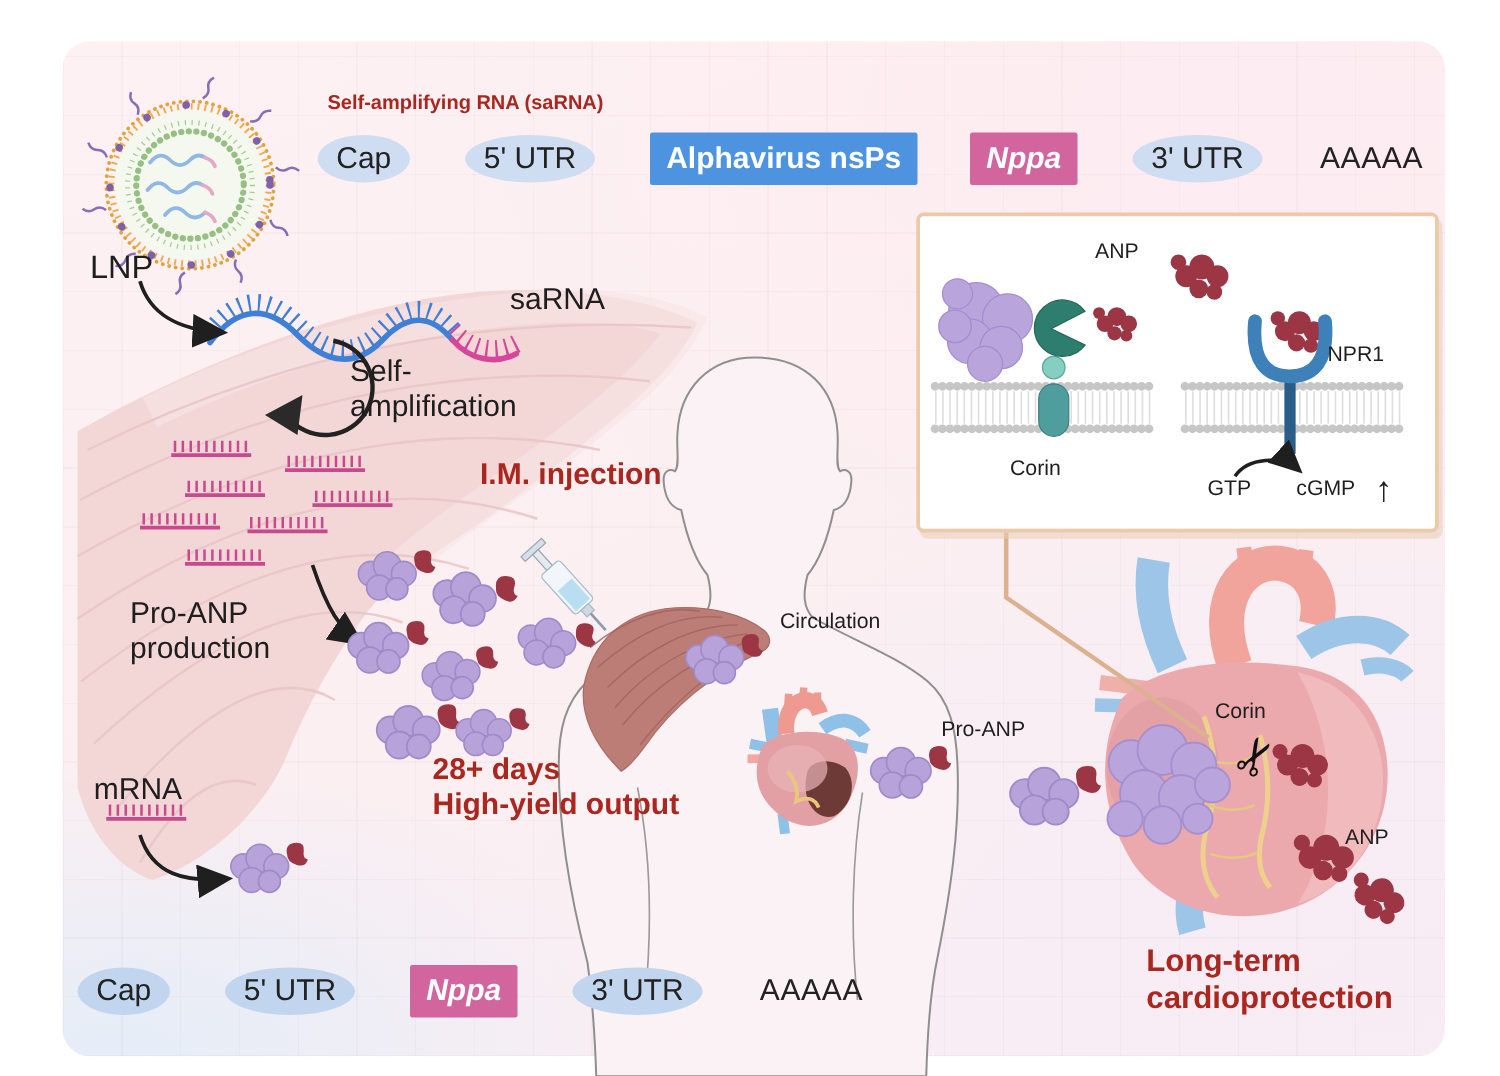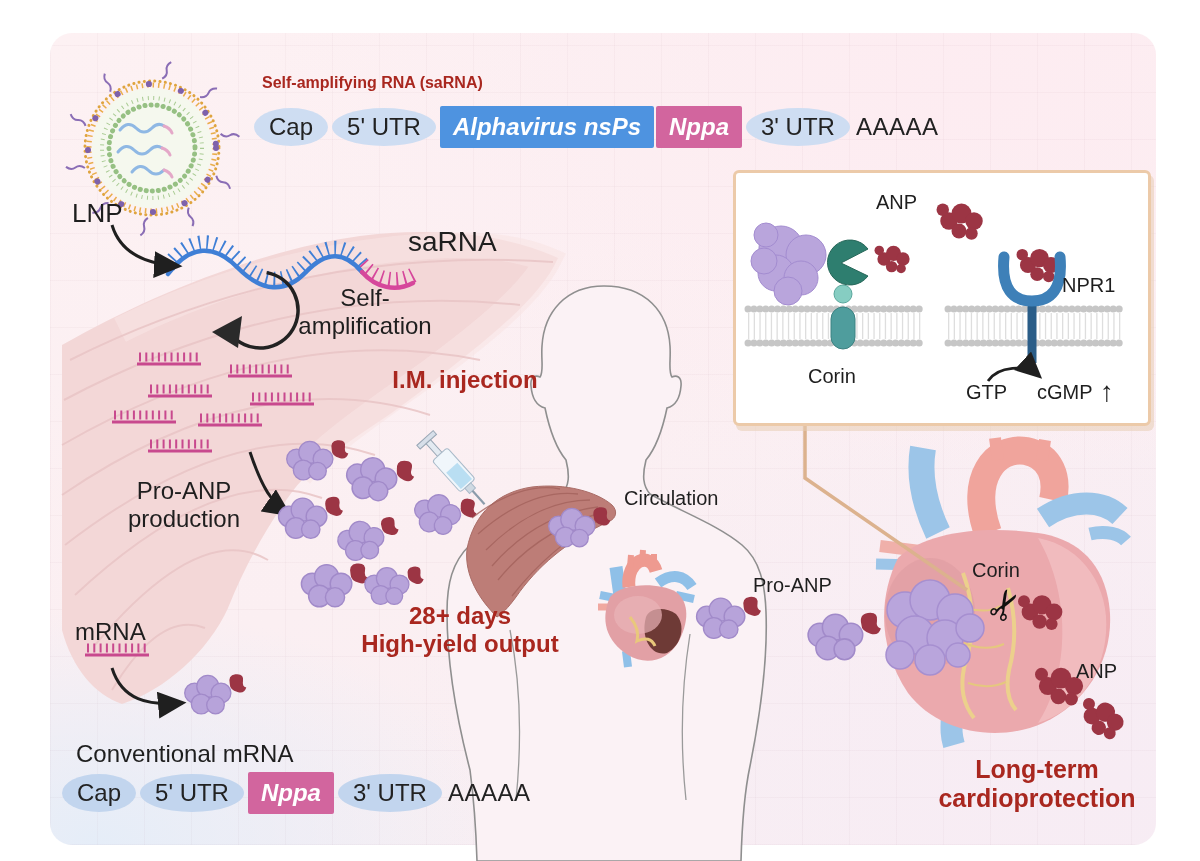--- a/index.html
+++ b/index.html
@@ -8,31 +8,31 @@
     background:
       radial-gradient(120% 90% at 85% 8%, #fdecf1 0%, rgba(253,236,241,0) 55%),
       radial-gradient(90% 70% at 4% 100%, #e5edf8 0%, rgba(229,237,248,0) 42%),
       radial-gradient(120% 100% at 96% 92%, #f7ecf4 0%, rgba(247,236,244,0) 55%),
       linear-gradient(160deg,#fdf1f3 0%,#fbeff2 55%,#f7eef3 100%);
   }
   .canvas::after{content:"";position:absolute;inset:0;border-radius:22px;
     background:repeating-linear-gradient(0deg,rgba(150,110,125,.045) 0 1px,transparent 1px 47px),
                repeating-linear-gradient(90deg,rgba(150,110,125,.045) 0 1px,transparent 1px 47px);}
   .scene{position:absolute;left:0;top:0;width:1200px;height:861px;z-index:1;}
-  .label{position:absolute;z-index:3;color:#1e1e1e;font-size:20px;white-space:nowrap;}
-  .c{text-align:center;white-space:normal;line-height:1.16;}
+  .label{position:absolute;z-index:3;color:#1e1e1e;font-size:17px;white-space:nowrap;}
+  .c{text-align:left;white-space:normal;line-height:1.16;}
   .red{color:var(--accent_red);font-weight:700;font-size:24px;}
   .title-red{color:var(--accent_red);font-weight:700;font-size:16px;}
-  .construct-row{position:absolute;z-index:3;display:flex;align-items:center;font-size:24px;color:#222;}
+  .construct-row{position:absolute;z-index:3;display:flex;align-items:center;font-size:24px;color:#222;gap:40px;}
   .pill{display:inline-flex;align-items:center;justify-content:center;background:var(--ellipse_blue);
         border-radius:50%;padding:5px 15px;margin-right:4px;}
   .row2 .pill{background:var(--ellipse_blue_2);}
   .box{display:inline-flex;align-items:center;justify-content:center;color:#fff;font-weight:700;
        padding:7px 13px;border-radius:2px;}
-  .box.blue{background:var(--nsps_blue);margin-right:2px;font-style:italic;}
+  .box.blue{background:var(--nsps_blue);margin-right:2px;}
   .box.pink{background:var(--gene_pink);font-style:italic;margin-right:4px;text-align:center;}
   .polya{letter-spacing:.5px;margin-left:2px;text-align:right;}
   .inset{position:absolute;left:733px;top:170px;width:412px;height:250px;background:#fff;
          border:3px solid var(--inset_border);border-radius:6px;z-index:2;
          box-shadow:3px 5px 0 rgba(232,205,180,.55);}
   .inset .label{z-index:4;}
   .scissors{z-index:3;font-size:40px;color:#101010;transform:rotate(-60deg);}
 </style>
 </head>
 <body>
@@ -259,21 +259,21 @@
   <div class="label title-red" style="left:262px;top:74px">Self-amplifying RNA (saRNA)</div>
   <div class="construct-row" style="left:254px;top:106px">
     <span class="pill">Cap</span>
     <span class="pill">5' UTR</span>
     <span class="box blue">Alphavirus nsPs</span>
     <span class="box pink">Nppa</span>
     <span class="pill">3' UTR</span>
     <span class="polya">AAAAA</span>
   </div>
 
-  <div class="label" style="left:408px;top:226px;font-size:28px">saRNA</div>
+  <div class="label" style="left:408px;top:226px;font-size:24px">saRNA</div>
 
   <div class="label c" style="left:280px;top:284px;width:170px;font-size:24px">
     <div>Self-</div>
     <div>amplification</div>
   </div>
 
   <div class="label c" style="left:104px;top:477px;width:160px;font-size:24px">
     <div>Pro-ANP</div>
     <div>production</div>
   </div>
@@ -294,21 +294,20 @@
 
   <div class="label" style="left:972px;top:559px">Corin</div>
   <div class="label scissors" style="left:988px;top:582px">✂</div>
   <div class="label" style="left:1076px;top:660px">ANP</div>
 
   <div class="label red c" style="left:917px;top:755px;width:240px;font-size:25px">
     <div>Long-term</div>
     <div>cardioprotection</div>
   </div>
 
-  <div class="label" style="left:76px;top:740px;font-size:24px">Conventional mRNA</div>
   <div class="construct-row row2" style="left:62px;top:772px">
     <span class="pill">Cap</span>
     <span class="pill">5' UTR</span>
     <span class="box pink">Nppa</span>
     <span class="pill">3' UTR</span>
     <span class="polya">AAAAA</span>
   </div>
 
   <div class="inset">
     <svg width="412" height="250" viewBox="0 0 412 250" fill="none">

